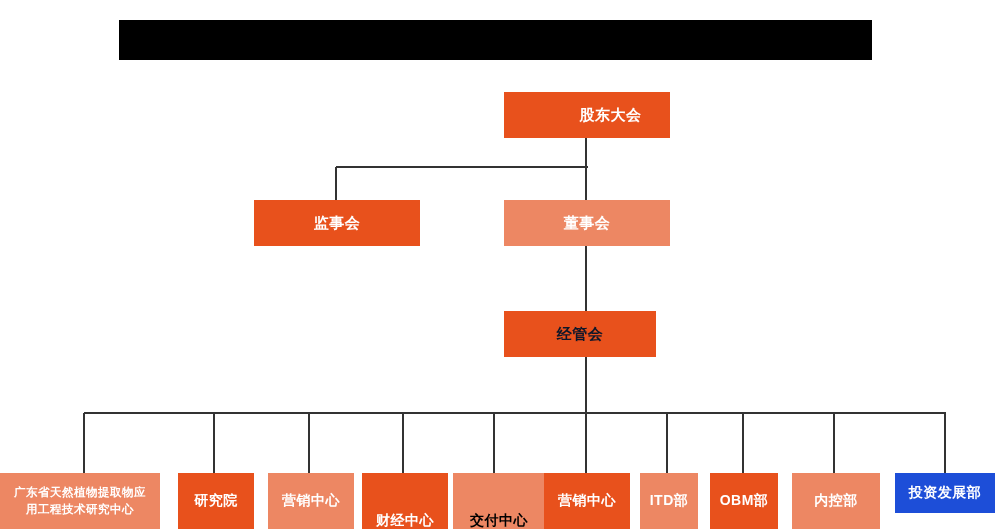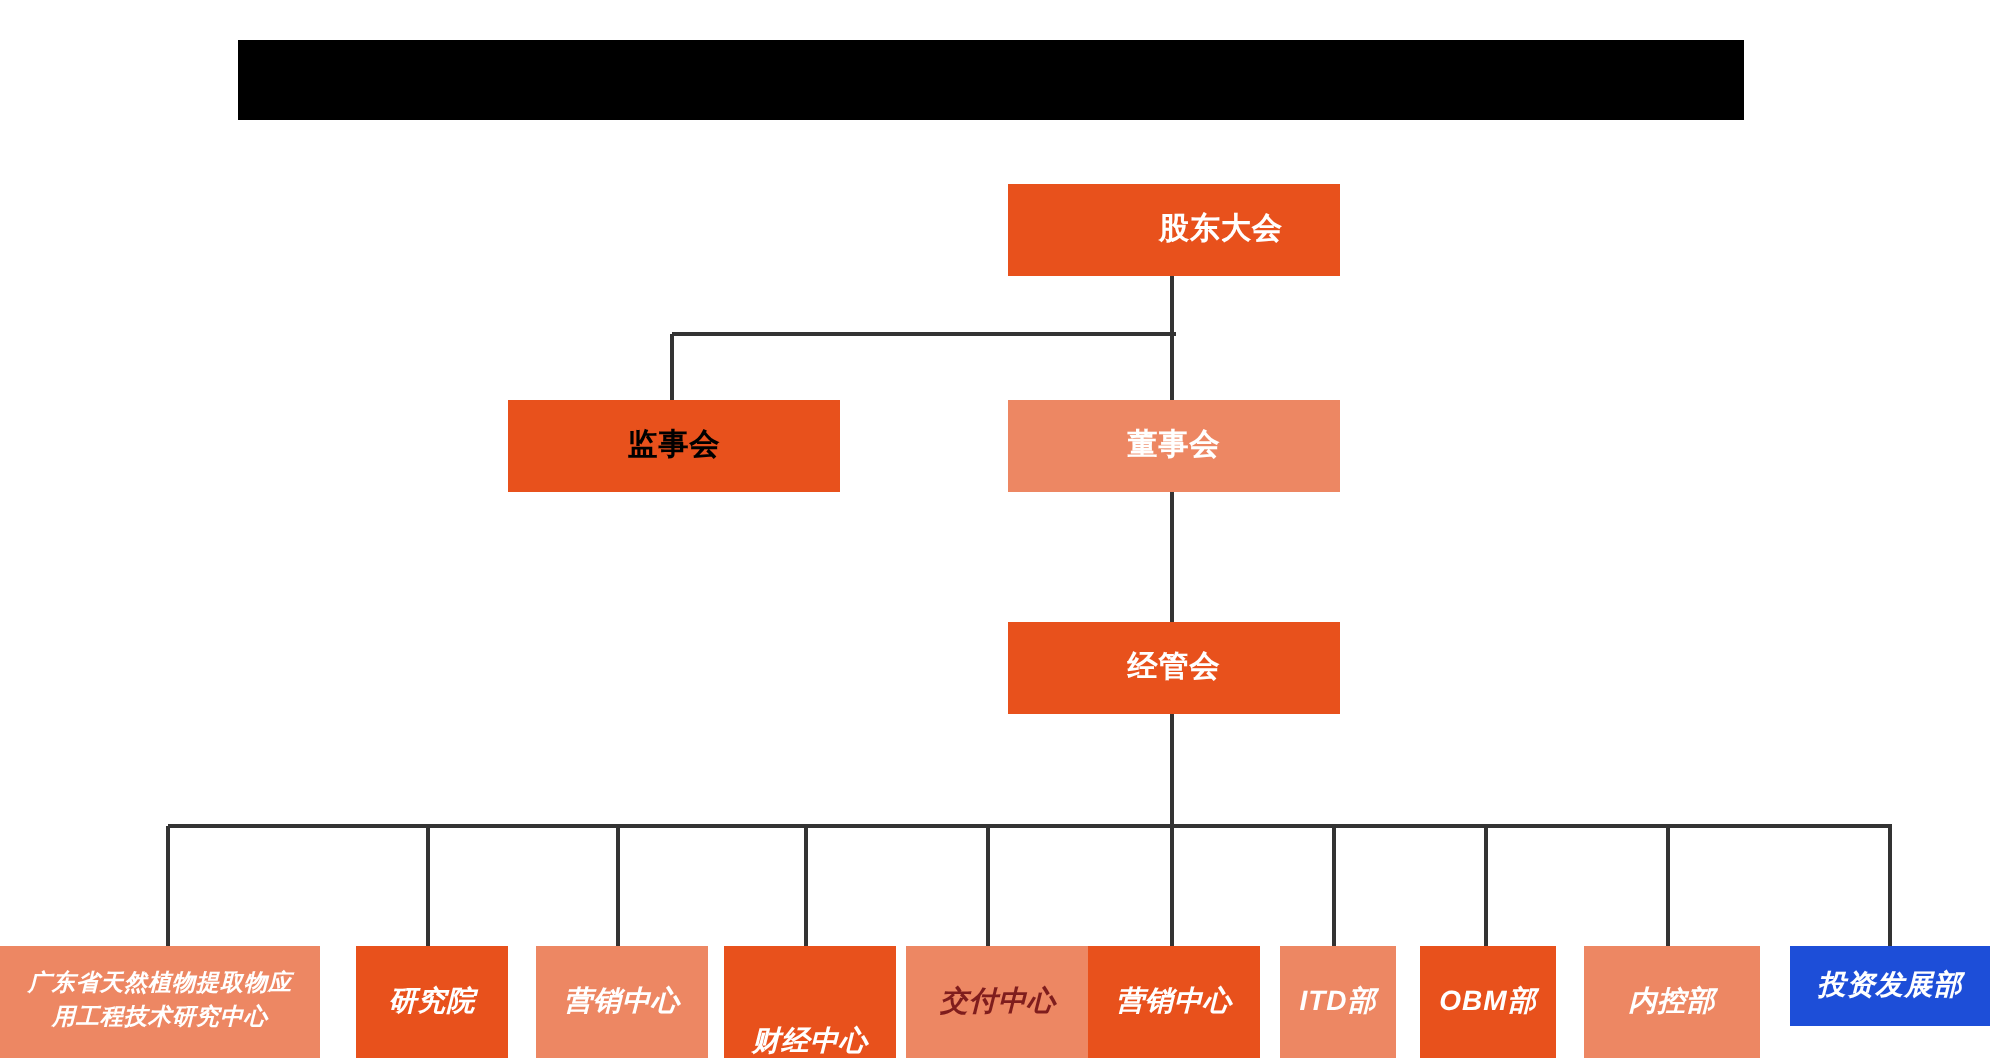--- a/index.html
+++ b/index.html
@@ -41,21 +41,21 @@
     box-sizing:border-box;
     line-height:1.25;
     user-select:none;
   }
   .node.dark{ background:#E8511C; }
   .node.light{ background:#ED8763; }
 
   .node.lvl1{ font-size:15px; }
   .node.lvl2{ font-size:15px; }
   .node.lvl3{ font-size:15px; }
-  .node.leaf{ font-size:14px;font-style:italic; }
+  .node.leaf{ font-size:14px; }
   .node.leaf.small{ font-size:11.5px; padding:0 6px; line-height:1.45; }
 </style>
 </head>
 <body>
 
 <div id="canvas">
 
   <div class="redaction-bar" id="redaction-bar" style="left: 119px; top: 20px; width: 753px; height: 40px; background: rgb(0, 0, 0);"></div>
 
   <div id="connectors">
@@ -75,42 +75,42 @@
       <div class="line v" style="background: rgb(51, 51, 51); left: 666px; top: 413px; height: 60px;"></div>
       <div class="line v" style="background: rgb(51, 51, 51); left: 742px; top: 413px; height: 60px;"></div>
       <div class="line v" style="background: rgb(51, 51, 51); left: 833px; top: 413px; height: 60px;"></div>
       <div class="line v" style="background: rgb(51, 51, 51); left: 944px; top: 413px; height: 60px;"></div>
     </div>
 
   <div id="nodes">
       <div class="node dark lvl1" style="left: 504px; top: 92px; width: 166px; height: 46px; background: rgb(232, 81, 28); color: rgb(255, 255, 255); padding-left: 47px;">
         <span>股东大会</span>
       </div>
-      <div class="node dark lvl2" style="left: 254px; top: 200px; width: 166px; height: 46px; background: rgb(232, 81, 28); color: #000000;">
+      <div class="node dark lvl2" style="left: 254px; top: 200px; width: 166px; height: 46px; background: rgb(232, 81, 28); color: #ffffff;">
         <span>监事会</span>
       </div>
       <div class="node light lvl2" style="left: 504px; top: 200px; width: 166px; height: 46px; background: rgb(237, 135, 99); color: rgb(255, 255, 255);">
         <span>董事会</span>
       </div>
-      <div class="node dark lvl3" style="left: 504px; top: 311px; width: 166px; height: 46px; background: rgb(232, 81, 28); color: #ffffff;">
+      <div class="node dark lvl3" style="left: 504px; top: 311px; width: 152px; height: 46px; background: rgb(232, 81, 28); color: #0f172a;">
         <span>经管会</span>
       </div>
       <div class="node light leaf small" style="left: 0px; top: 473px; width: 160px; height: 56px; background: rgb(237, 135, 99); color: rgb(255, 255, 255);">
         <span>广东省天然植物提取物应<br>用工程技术研究中心</span>
       </div>
       <div class="node dark leaf" style="left: 178px; top: 473px; width: 76px; height: 56px; background: rgb(232, 81, 28); color: rgb(255, 255, 255);">
         <span>研究院</span>
       </div>
       <div class="node light leaf" style="left: 268px; top: 473px; width: 86px; height: 56px; background: rgb(237, 135, 99); color: rgb(255, 255, 255);">
         <span>营销中心</span>
       </div>
       <div class="node dark leaf" style="left: 362px; top: 473px; width: 86px; height: 56px; background: rgb(232, 81, 28); color: rgb(255, 255, 255); align-items: flex-end;">
         <span>财经中心</span>
       </div>
-      <div class="node light leaf" style="left: 453px; top: 473px; width: 92px; height: 56px; background: rgb(237, 135, 99); color: #7f1d1d;">
+      <div class="node light leaf" style="left: 453px; top: 473px; width: 92px; height: 56px; background: rgb(237, 135, 99); color: #000000; align-items: flex-end;">
         <span>交付中心</span>
       </div>
       <div class="node dark leaf" style="left: 544px; top: 473px; width: 86px; height: 56px; background: rgb(232, 81, 28); color: rgb(255, 255, 255);">
         <span>营销中心</span>
       </div>
       <div class="node light leaf" style="left: 640px; top: 473px; width: 58px; height: 56px; background: rgb(237, 135, 99); color: rgb(255, 255, 255);">
         <span>ITD部</span>
       </div>
       <div class="node dark leaf" style="left: 710px; top: 473px; width: 68px; height: 56px; background: rgb(232, 81, 28); color: rgb(255, 255, 255);">
         <span>OBM部</span>

